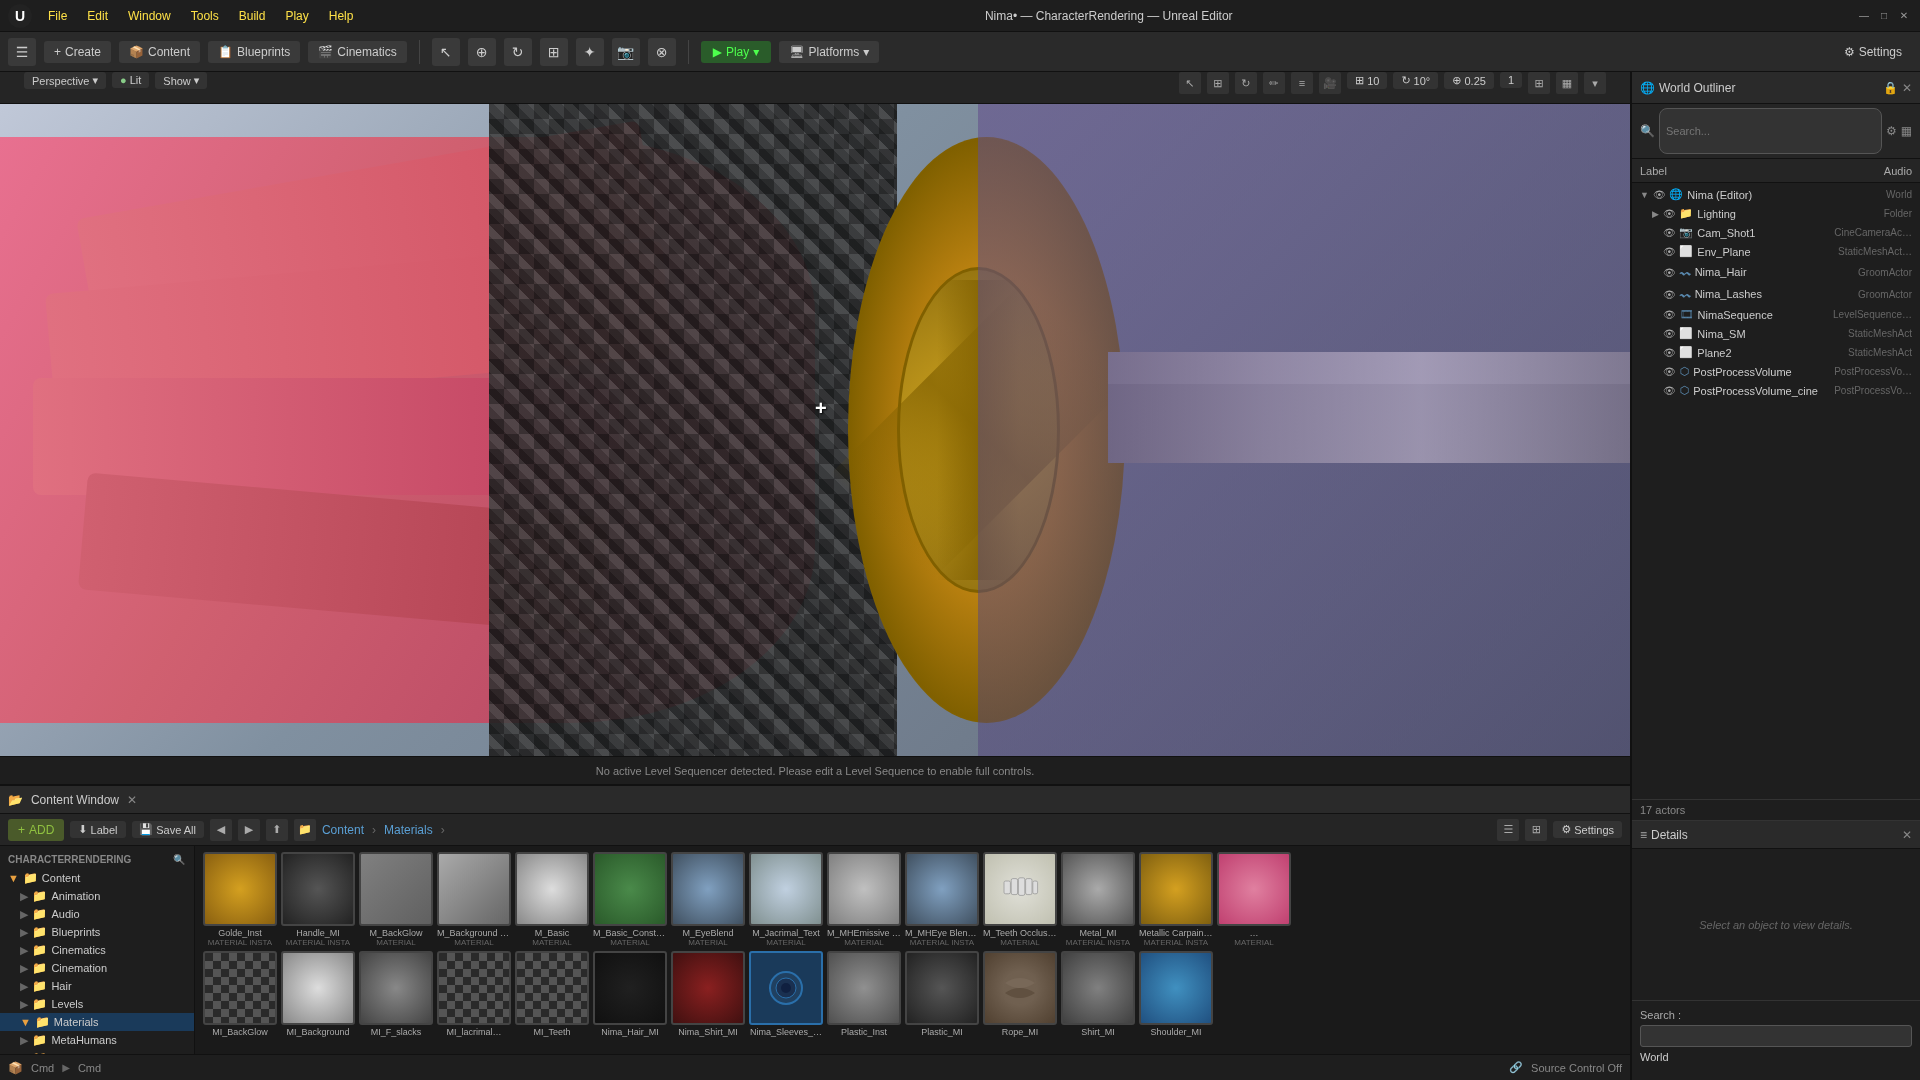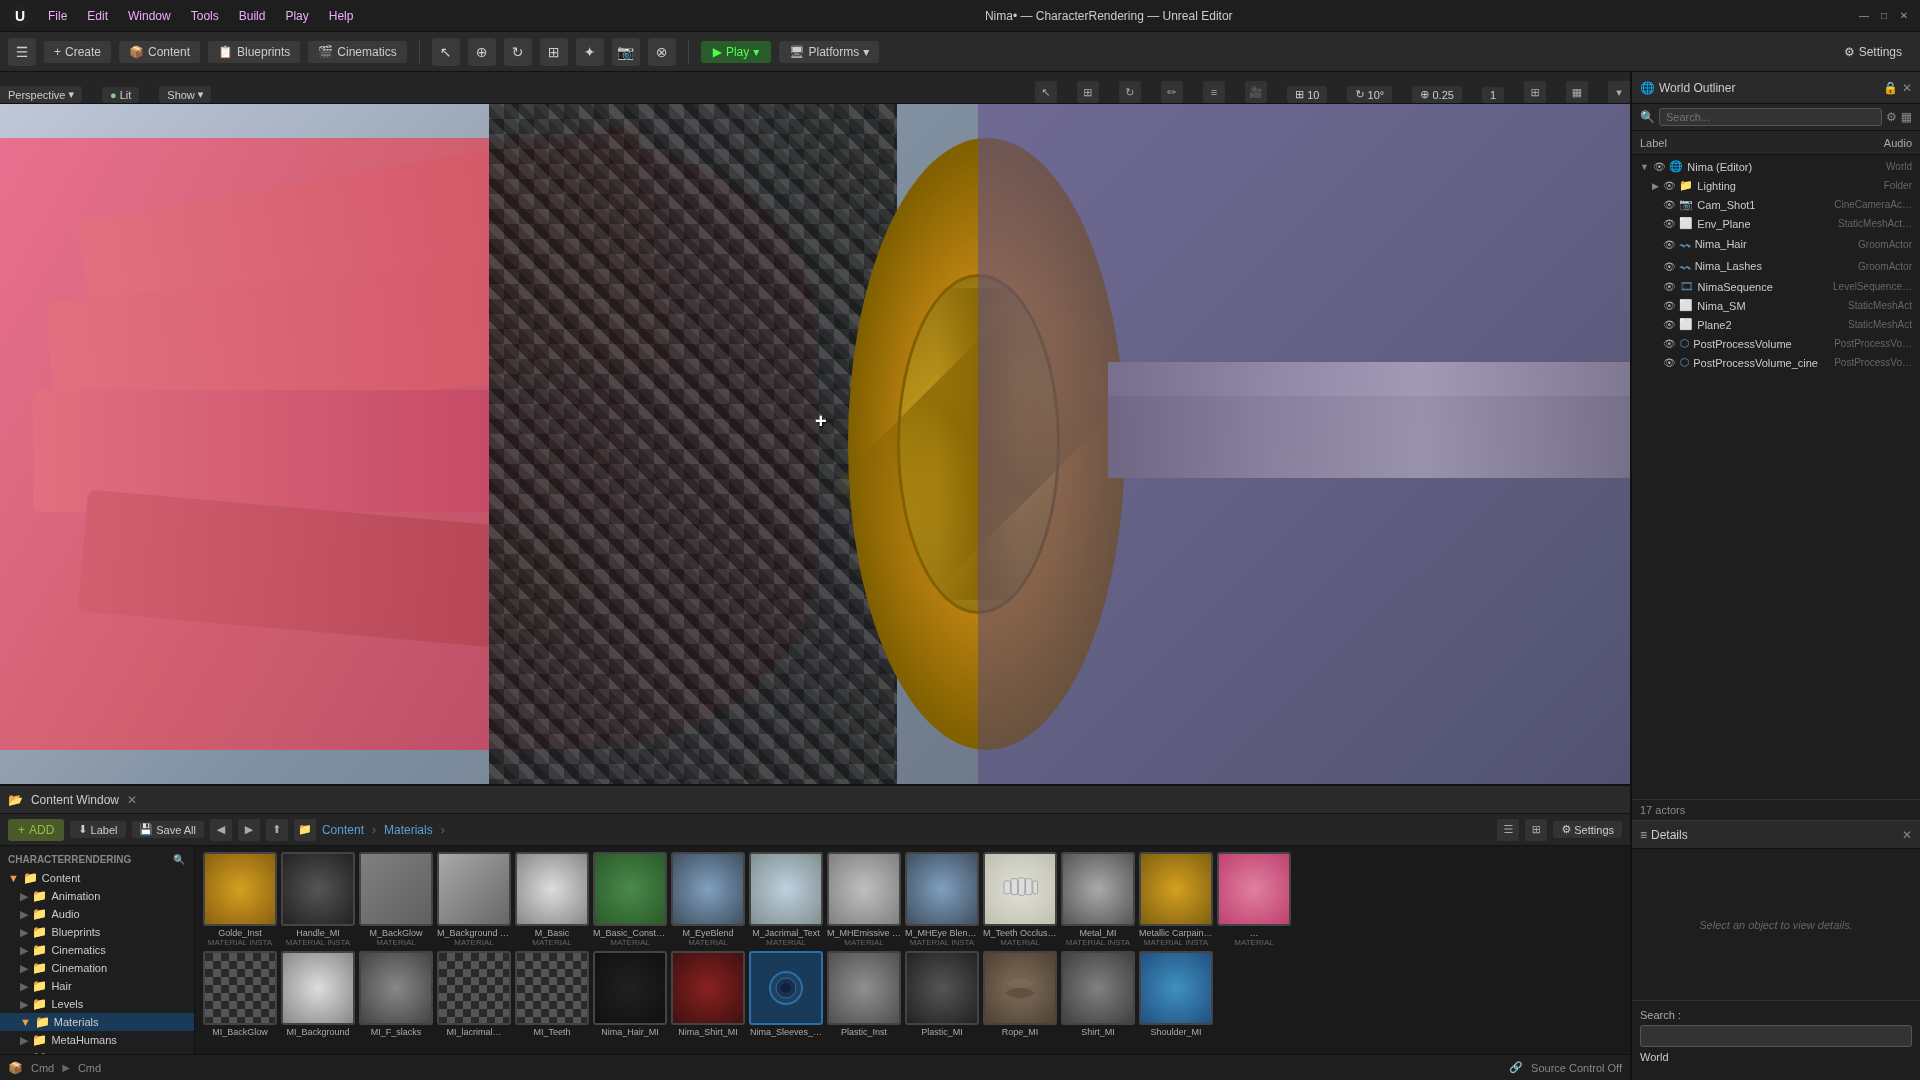--- a/index.html
+++ b/index.html
@@ -3,42 +3,42 @@
   <meta charset="utf-8">
   <style>
     * { margin: 0; padding: 0; box-sizing: border-box; }
     body { width: 1920px; height: 1080px; background: #1a1a1a; font-family: 'Segoe UI', Arial, sans-serif; font-size: 12px; color: #ccc; overflow: hidden; }
 
     
     #titlebar { height: 32px; background: #1e1e1e; display: flex; align-items: center; justify-content: space-between; padding: 0 8px; border-bottom: 1px solid #111; }
     #titlebar-left { display: flex; align-items: center; gap: 8px; }
     #titlebar-logo { width: 24px; height: 24px; background: #222; border-radius: 12px; display: flex; align-items: center; justify-content: center; color: #fff; font-size: 14px; font-weight: bold; }
     #titlebar-menu { display: flex; gap: 4px; }
-    .menu-item { padding: 2px 8px; color: #f0abfc; cursor: pointer; font-size: 12px; }
+    .menu-item { padding: 2px 8px; color: #fde047; cursor: pointer; font-size: 12px; }
     #titlebar-title { color: #ccc; font-size: 12px; }
     #titlebar-right { display: flex; align-items: center; gap: 4px; }
     .win-btn { width: 16px; height: 16px; display: flex; align-items: center; justify-content: center; font-size: 10px; cursor: pointer; color: #999; }
 
     
     #menubar { height: 40px; background: #2a2a2a; display: flex; align-items: center; padding: 0 8px; gap: 8px; border-bottom: 1px solid #111; }
     .menubar-btn { display: flex; align-items: center; gap: 4px; padding: 4px 10px; background: #3a3a3a; border-radius: 3px; cursor: pointer; color: #ccc; font-size: 12px; }
     .menubar-sep { width: 1px; height: 24px; background: #444; margin: 0 4px; }
     .toolbar-icon { width: 28px; height: 28px; display: flex; align-items: center; justify-content: center; background: #3a3a3a; border-radius: 3px; cursor: pointer; color: #ccc; font-size: 14px; }
     .play-btn { background: #2a5c2a; color: #4dff4d; padding: 4px 12px; border-radius: 3px; cursor: pointer; display: flex; align-items: center; gap: 4px; font-size: 12px; }
     .platforms-btn { display: flex; align-items: center; gap: 4px; padding: 4px 10px; background: #3a3a3a; border-radius: 3px; cursor: pointer; color: #ccc; font-size: 12px; }
     #settings-btn { margin-left: auto; display: flex; align-items: center; gap: 4px; padding: 4px 10px; cursor: pointer; color: #ccc; font-size: 12px; }
 
     
     #main { display: flex; height: calc(1080px - 32px - 40px); }
 
     
     #viewport-area { flex: 1; display: flex; flex-direction: column; }
 
     
-    #viewport-toolbar { height: 32px; background: #252525; display: flex; align-items: flex-end; padding: 0 0; gap: 20px; border-bottom: 1px solid #111; }
+    #viewport-toolbar { height: 32px; background: #252525; display: flex; align-items: flex-start; padding: 0 24px; gap: 6px; border-bottom: 1px solid #111; }
     .vp-btn { padding: 2px 8px; background: #333; border-radius: 3px; cursor: pointer; color: #ccc; font-size: 11px; display: flex; align-items: center; gap: 3px; }
     .vp-spacer { flex: 1; }
     .vp-tool { width: 22px; height: 22px; display: flex; align-items: center; justify-content: center; background: #333; border-radius: 2px; cursor: pointer; color: #aaa; font-size: 11px; }
 
     
     #viewport-canvas { flex: 1; position: relative; overflow: hidden; background: #1a1a1a; }
     #viewport-image { width: 100%; height: 100%; background: linear-gradient(135deg, #2a1520 0%, #1a2030 40%, #3a3020 60%, #c8a020 80%, #e8c840 100%); position: relative; }
     .vp-crosshair { position: absolute; left: 50%; top: 45%; color: #fff; font-size: 20px; font-weight: bold; text-shadow: 1px 1px 2px #000; }
 
     
@@ -84,21 +84,21 @@
     .mat-selected { background: radial-gradient(circle, #204060 0%, #102030 100%); border: 2px solid #2a6faa !important; }
     .mat-plastic { background: radial-gradient(circle, #909090 0%, #505050 100%); }
     .mat-rope { background: radial-gradient(circle, #807060 0%, #504030 100%); }
     .mat-shirt { background: radial-gradient(circle, #808080 0%, #404040 100%); }
     .mat-shoulder { background: radial-gradient(circle, #4090c0 0%, #205080 100%); }
     .mat-checker { background: repeating-conic-gradient(#555 0% 25%, #2a2a2a 0% 50%) 0 0/16px 16px; }
 
     
     #right-panel { width: 290px; background: #1e1e1e; border-left: 2px solid #111; display: flex; flex-direction: column; }
     #wo-header { height: 32px; background: #2a2a2a; display: flex; align-items: center; padding: 0 8px; gap: 4px; border-bottom: 1px solid #111; }
-    #wo-search { flex: 1; background: #333; border: 1px solid #555; border-radius: 3px; padding: 2px 6px; color: #ccc; font-size: 11px; }
+    #wo-search { flex: 1; background: #333; border: 1px solid #555; border-radius: 8px; padding: 16px 6px; color: #ccc; font-size: 11px; }
     #wo-toolbar { height: 24px; background: #252525; display: flex; align-items: center; padding: 0 8px; gap: 4px; border-bottom: 1px solid #111; font-size: 11px; color: #aaa; }
     #wo-list { flex: 1; overflow-y: auto; padding: 2px 0; }
     .wo-item { display: flex; align-items: center; padding: 3px 8px; cursor: pointer; gap: 4px; font-size: 11px; }
     .wo-indent-1 { padding-left: 20px; }
     .wo-tree-icon { color: #888; font-size: 9px; }
     .wo-folder-icon { color: #d4a020; font-size: 11px; }
     .wo-obj-icon { color: #5a8ab0; font-size: 11px; }
     .wo-name { flex: 1; color: #ccc; }
     .wo-type { color: #666; font-size: 10px; }
     #wo-count { padding: 4px 8px; font-size: 11px; color: #888; border-top: 1px solid #333; }
@@ -276,20 +276,23 @@
 
         <div style="position:absolute;left:68%;top:38%;width:32%;height:5%;background:linear-gradient(90deg,#999 0%,#ccc 30%,#eee 60%,#aaa 100%);"></div>
         <div style="position:absolute;left:68%;top:43%;width:32%;height:12%;background:linear-gradient(90deg,#888 0%,#bbb 30%,#ddd 60%,#999 100%);"></div>
 
         <div style="position:absolute;right:0;top:0;width:40%;height:100%;background:linear-gradient(135deg,rgba(100,80,140,0.6) 0%,rgba(60,50,100,0.4) 100%);"></div>
 
         <div class="vp-crosshair">+</div>
       </div>
     </div>
 
+    <div id="sequencer-bar">
+      <span>No active Level Sequencer detected. Please edit a Level Sequence to enable full controls.</span>
+    </div>
 
     <div id="content-browser">
 
       <div id="cb-titlebar">
         <span style="color:#f0a030">📂</span>
         <span>Content Window</span>
         <span style="color:#888;cursor:pointer">✕</span>
       </div>
 
       <div id="cb-toolbar">

